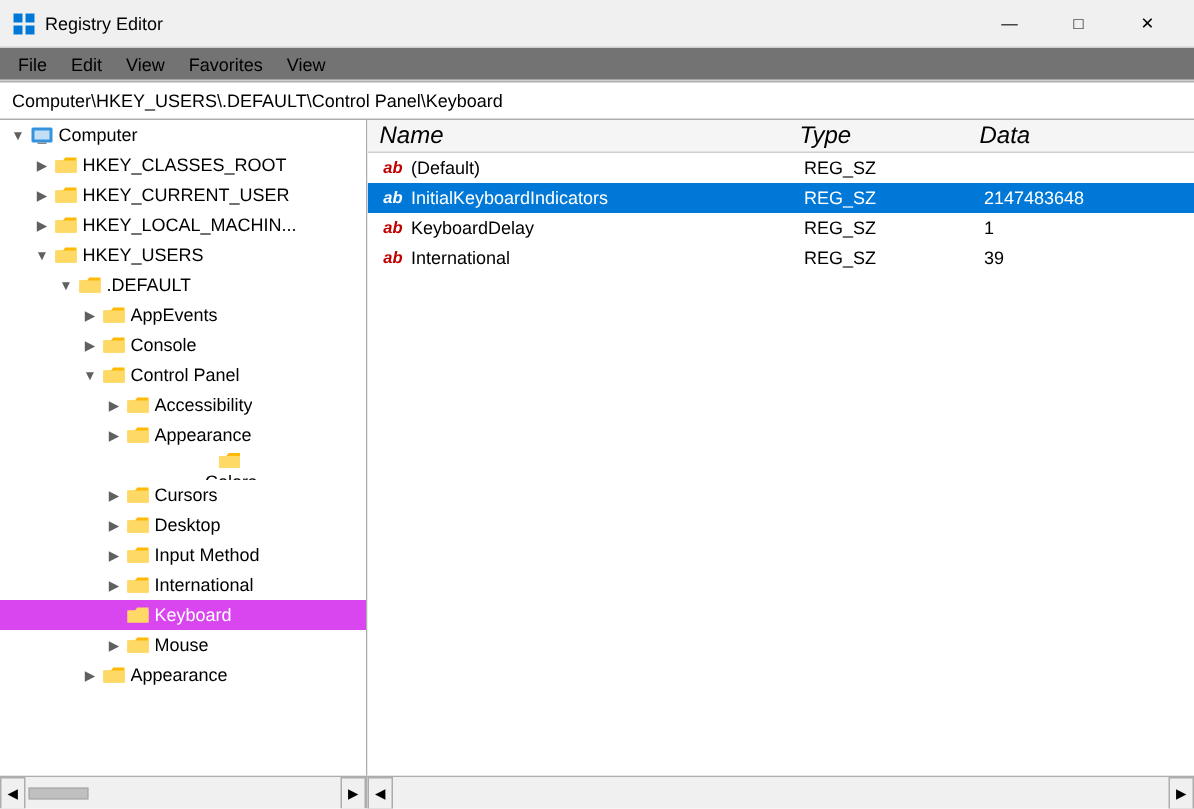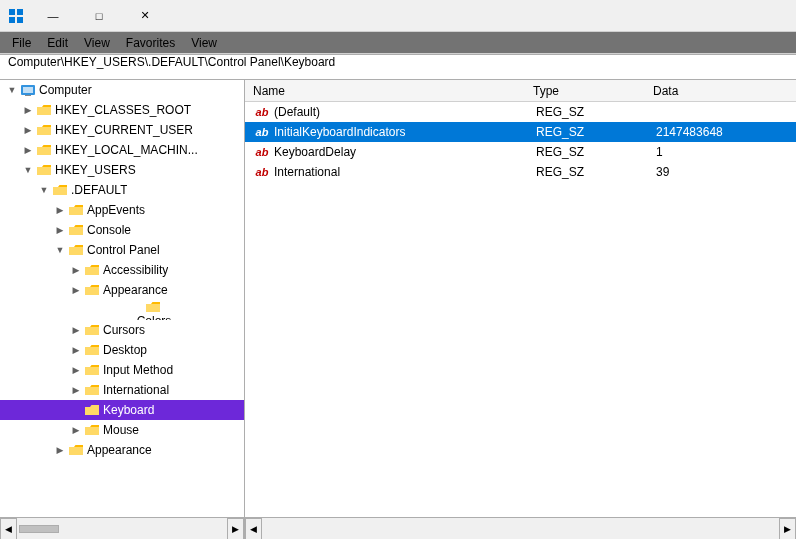--- a/index.html
+++ b/index.html
@@ -61,21 +61,21 @@
       padding: 2px 8px;
       cursor: pointer;
       font-size: 12px;
     }
 
     
     .address-bar {
       background: #fff;
       height: 26px;
       display: flex;
-      align-items: flex-start;
+      align-items: center;
       padding: 0 8px;
       border-bottom: 1px solid #adadad;
       border-top: 1px solid #adadad;
       font-size: 12px;
     }
 
     
     .main-content {
       display: flex;
       height: calc(539px - 32px - 22px - 26px - 22px);
@@ -101,21 +101,21 @@
 
     
     .tree-item {
       display: flex;
       align-items: center;
       height: 20px;
       cursor: pointer;
       padding-right: 4px;
       white-space: nowrap;
     }
-    .tree-item.selected { background: #6d28d9; color: white; }
+    .tree-item.selected { background: #d946ef; color: white; }
     .tree-item.selected .folder-icon { color: white; }
 
     .expand-arrow {
       width: 16px;
       height: 16px;
       display: flex;
       align-items: center;
       justify-content: center;
       font-size: 9px;
       color: #606060;
@@ -149,22 +149,23 @@
     }
     .detail-header {
       display: flex;
       height: 22px;
       align-items: center;
       background: #f5f5f5;
       border-bottom: 1px solid #d0d0d0;
       padding: 0 8px;
     }
     .detail-col {
-      font-size: 12px;
+      font-size: 16px;
       font-weight: normal;
+      font-style: italic;
     }
     .col-name { width: 280px; }
     .col-type { width: 120px; }
     .col-data { flex: 1; }
 
     .detail-rows {
       flex: 1;
       overflow-y: auto;
     }
     .detail-row {
@@ -249,20 +250,21 @@
 
 <div class="title-bar">
   <div class="title-bar-icon">
     <svg width="16" height="16" viewBox="0 0 16 16">
       <rect x="1" y="1" width="6" height="6" fill="#0078d7"></rect>
       <rect x="9" y="1" width="6" height="6" fill="#0078d7"></rect>
       <rect x="1" y="9" width="6" height="6" fill="#0078d7"></rect>
       <rect x="9" y="9" width="6" height="6" fill="#0078d7"></rect>
     </svg>
   </div>
+  <span class="title-bar-text">Registry Editor</span>
   <div class="title-bar-controls">
     <button class="title-btn">—</button>
     <button class="title-btn">□</button>
     <button class="title-btn close">✕</button>
   </div>
 </div>
 
 <div class="menu-bar">
   <span class="menu-item">File</span>
   <span class="menu-item">Edit</span>

